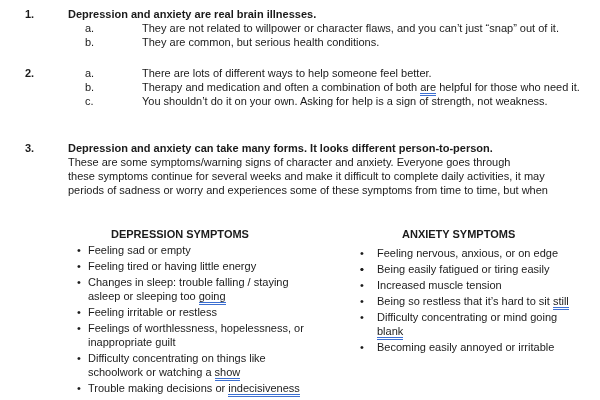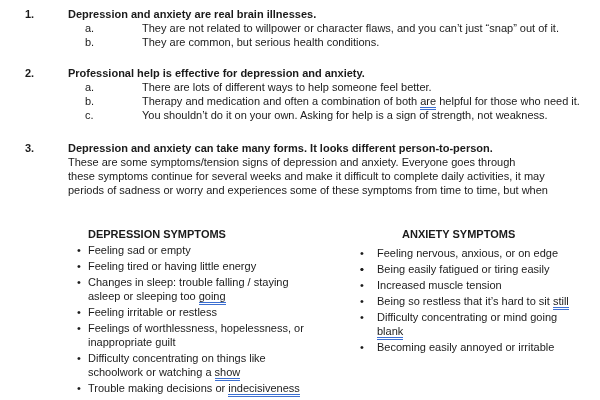--- a/index.html
+++ b/index.html
@@ -18,21 +18,21 @@
     position:absolute; left:25px; top:0;
     font-weight:700;
   }
   .heading { margin-left:68px; font-weight:700; }
   .sub { margin-left:85px; display:flex; }
   .sublabel { width:18px; flex:none; }
   .subtext { flex:1;margin-left:39px; }
   .para-line { margin-left:68px; width:527px; }
 
   .colhead { position:absolute; top:227px; font-weight:700; }
-  .colhead.dep { left:88px;text-align:center; }
+  .colhead.dep { left:111px;text-align:center; }
   .colhead.anx { left:402px; }
 
   ul.symptoms {
     position:absolute; margin:0; padding:0; list-style:none;
   }
   ul.symptoms.dep { left:77px; top:243px; width:240px; }
   ul.symptoms.anx { left:360px; top:246px; width:217px; }
   ul.symptoms li { position:relative; margin:0 0 2px 0; }
   ul.symptoms.dep li { padding-left:11px; }
   ul.symptoms.anx li { padding-left:17px; }
@@ -53,39 +53,38 @@
       <span class="subtext"><span>They are not related to willpower or character flaws, and you can’t just “snap” out of it.</span><span class="gram"></span><span></span></span>
     </div>
     <div class="sub">
       <span class="sublabel">b.</span>
       <span class="subtext"><span>They are common, but serious health conditions.</span><span class="gram"></span><span></span></span>
     </div>
   </div>
 
   <div class="section" style="top:66px">
     <span class="num">2.</span>
-    <div class="heading">Professional help is effective for depression and anxiety.</div>
     <div class="sub">
       <span class="sublabel">a.</span>
       <span class="subtext"><span>There are lots of different ways to help someone feel better.</span><span class="gram"></span><span></span></span>
     </div>
     <div class="sub">
       <span class="sublabel">b.</span>
       <span class="subtext"><span>Therapy and medication and often a combination of both </span><span class="gram">are</span><span> helpful for those who need it.</span></span>
     </div>
     <div class="sub">
       <span class="sublabel">c.</span>
       <span class="subtext"><span>You shouldn’t do it on your own. Asking for help is a sign of strength, not weakness.</span><span class="gram"></span><span></span></span>
     </div>
   </div>
 
   <div class="section" style="top:141px">
     <span class="num">3.</span>
     <div class="heading">Depression and anxiety can take many forms. It looks different person-to-person.</div>
-    <div class="para-line">These are some symptoms/tension signs of depression and anxiety. Everyone goes through</div>
+    <div class="para-line">These are some symptoms/warning signs of character and anxiety. Everyone goes through</div>
     <div class="para-line">these symptoms continue for several weeks and make it difficult to complete daily activities, it may</div>
     <div class="para-line">periods of sadness or worry and experiences some of these symptoms from time to time, but when</div>
   </div>
 
   <div class="colhead dep">DEPRESSION SYMPTOMS</div>
   <div class="colhead anx">ANXIETY SYMPTOMS</div>
 
   <ul class="symptoms dep">
     <li><span class="bullet">•</span><span><span>Feeling sad or empty</span><span class="gram"></span></span></li>
     <li><span class="bullet">•</span><span><span>Feeling tired or having little energy</span><span class="gram"></span></span></li>

